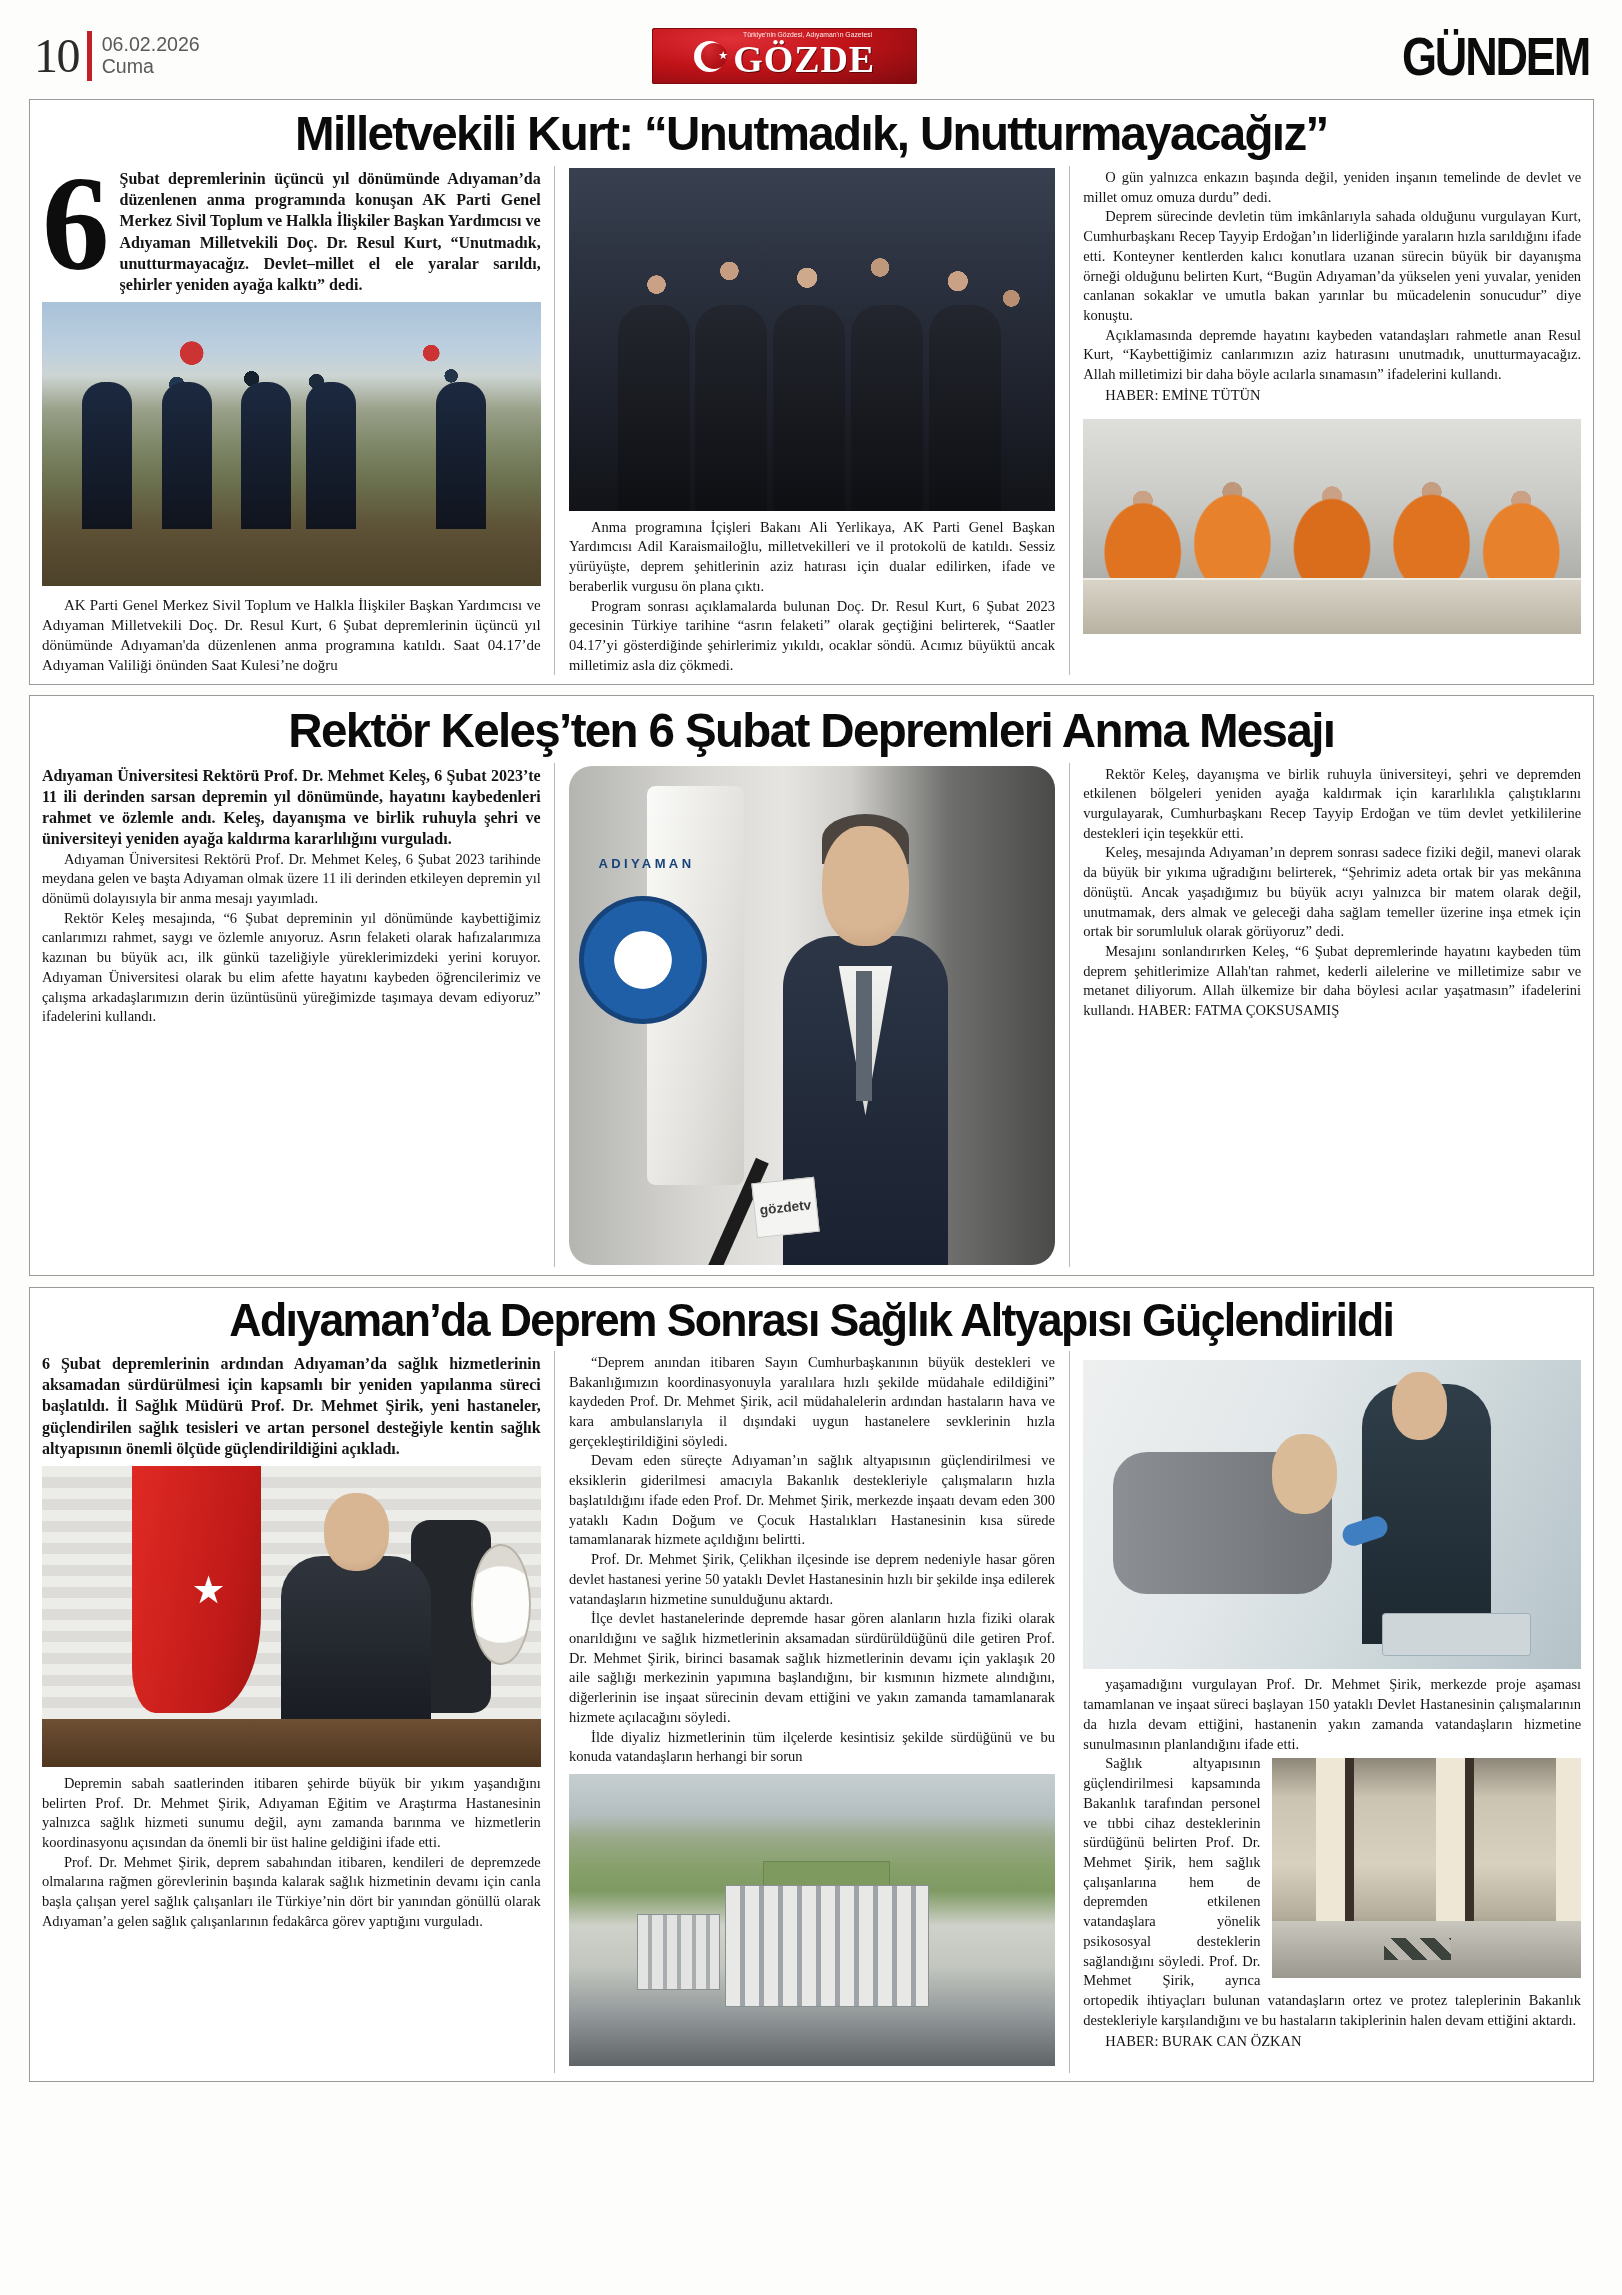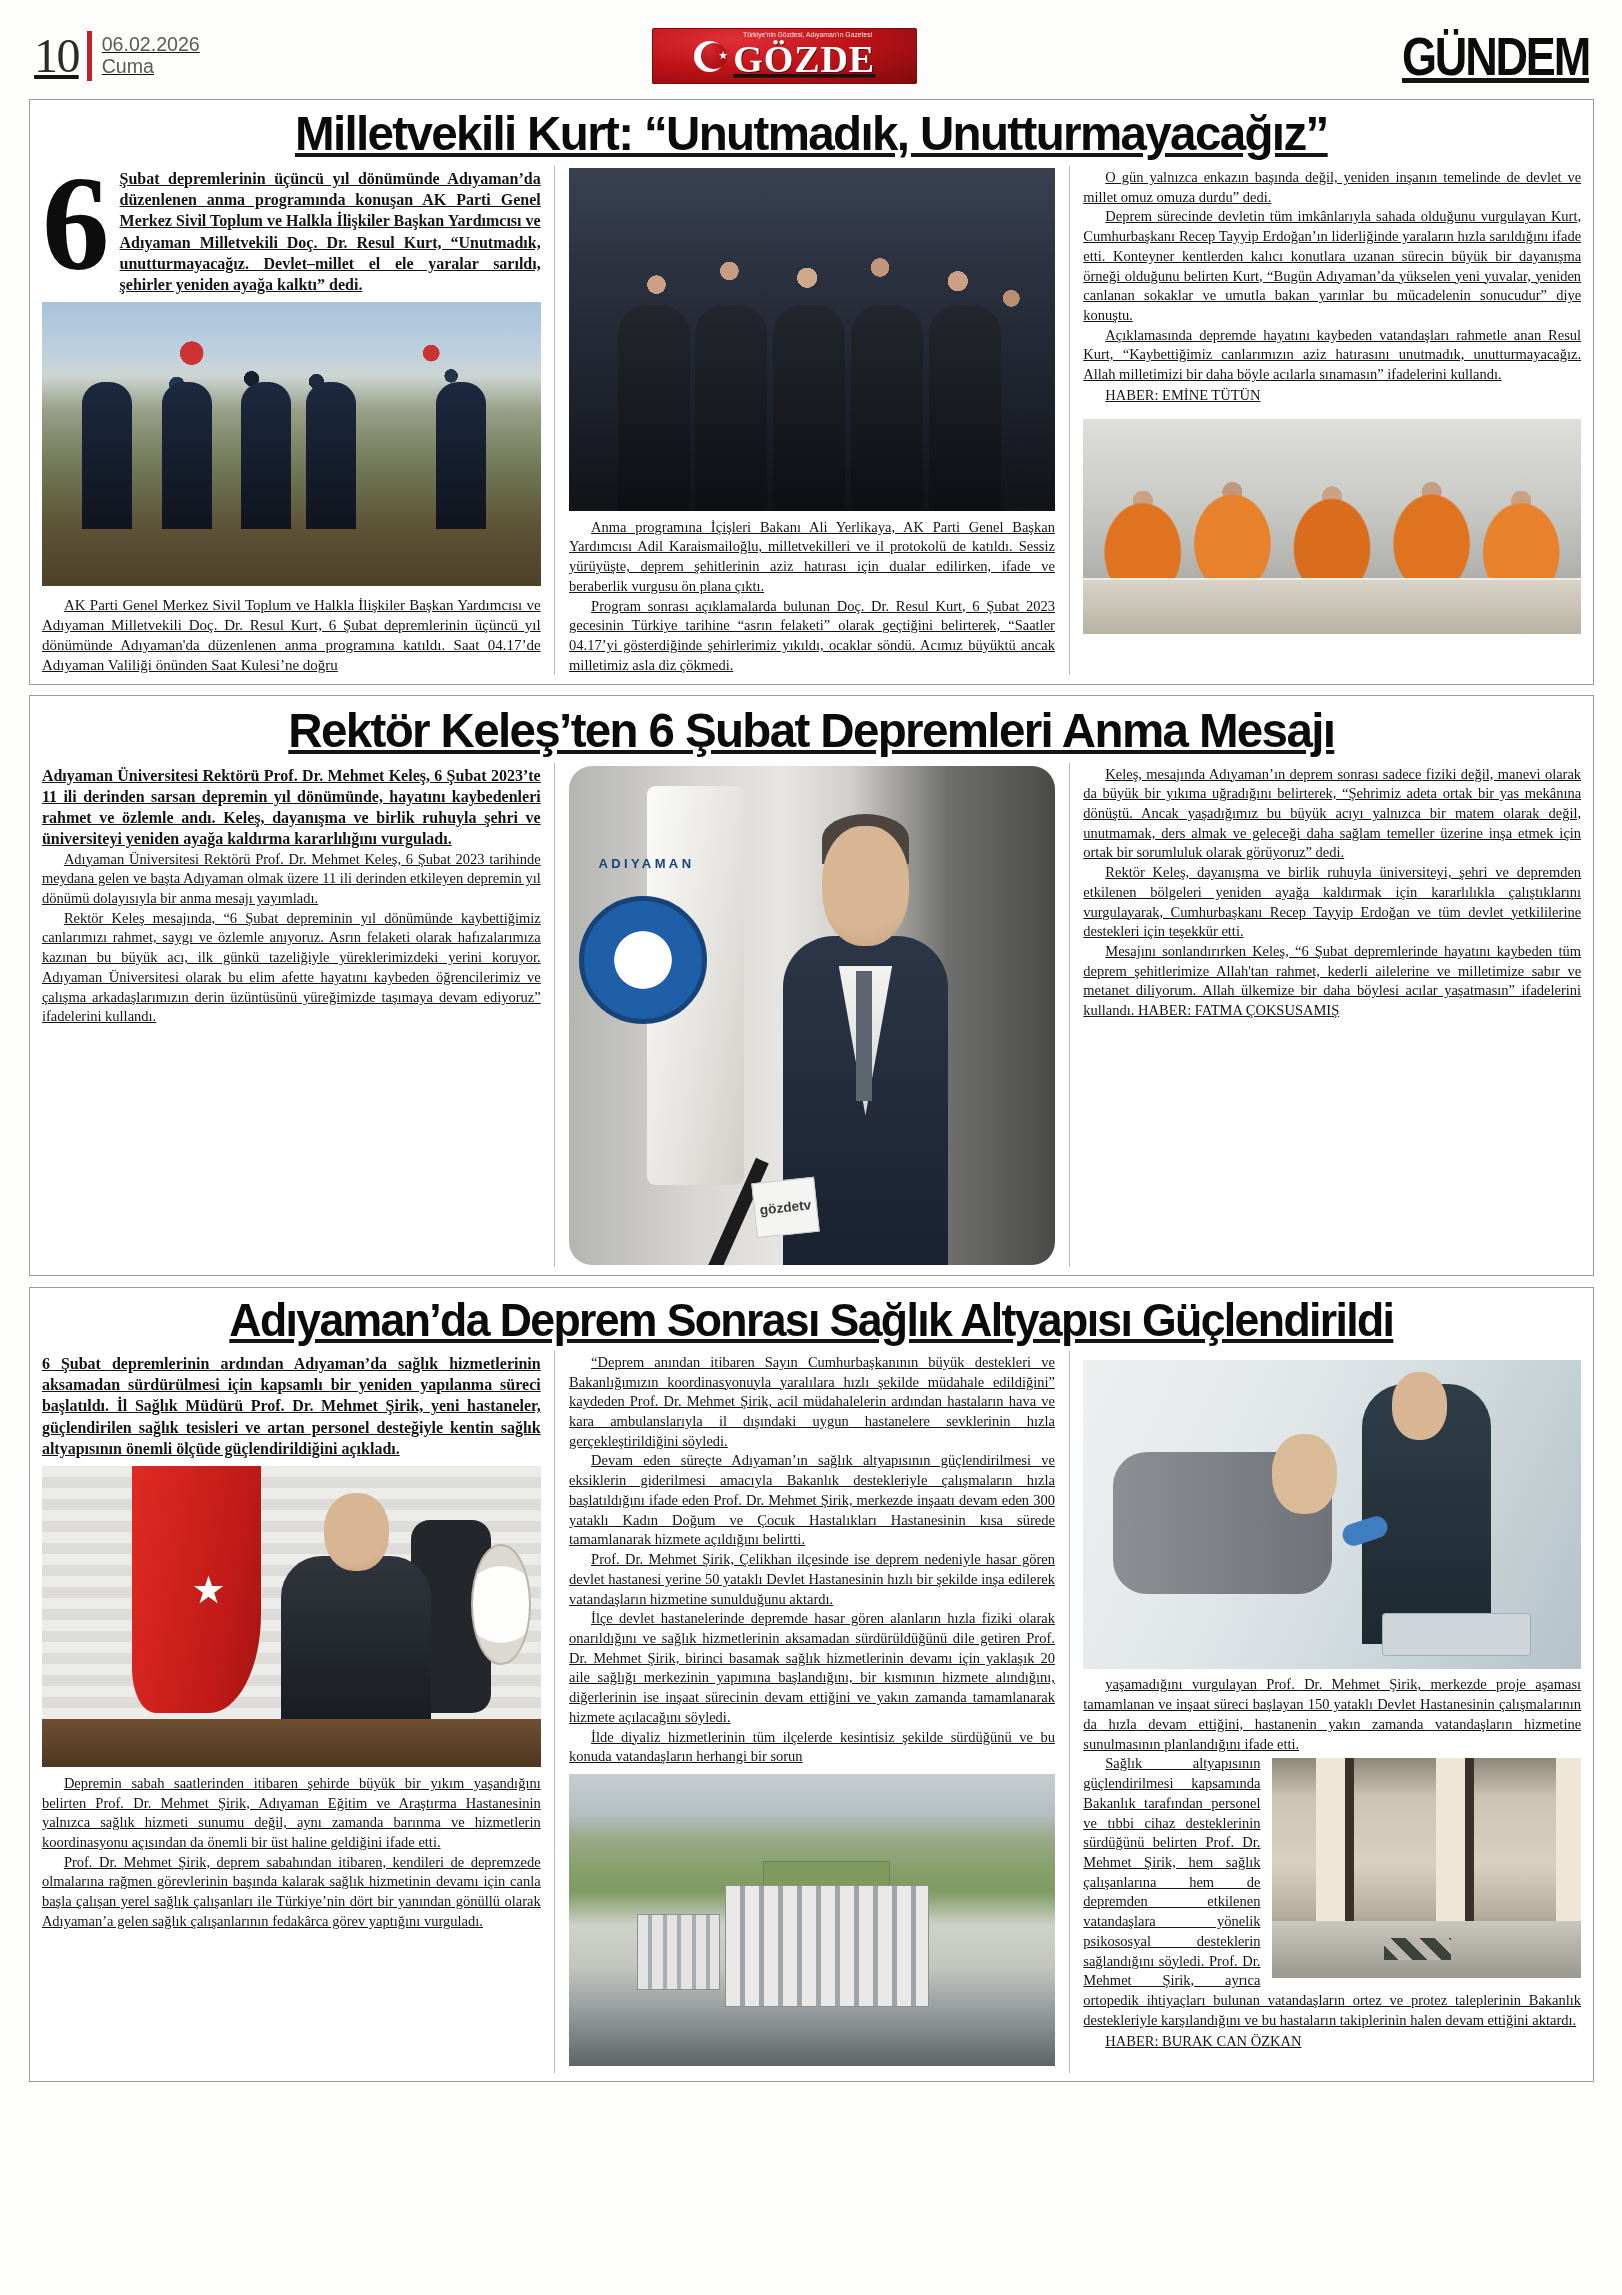--- a/index.html
+++ b/index.html
@@ -2,21 +2,21 @@
 <html style="font-size:13.7px"><head>
 <meta charset="utf-8">
 <style>
   * { box-sizing: border-box; }
   html,body { margin:0; padding:0; }
   body {
     width:1623px; height:2295px; background:#f6f6f4;
     font-family:"Liberation Serif", serif; color:#141414;
     overflow:hidden;
   }
-  .page { width:1623px; height:2295px; background:#fdfdfc; padding:22px 29px 8px;text-decoration:underline; }
+  .page { width:1623px; height:2295px; background:#fdfdfc; padding:22px 29px 8px; }
 
   
   .masthead { display:flex; align-items:center; justify-content:space-between; height:68px; margin-bottom:8.5px; padding:0 5.1px; }
   .m-left { display:flex; align-items:center; }
   .pagenum { font-size:48px; line-height:1; color:#2b2b2b; font-weight:400; letter-spacing:-1.7px; }
   .redbar { width:4.3px; height:50px; background:#c22026; margin:0 10.2px 0 8.5px; }
   .dateblock { font-family:"Liberation Sans", sans-serif; color:#5a5a5a; font-size:19.6px; line-height:1.12; }
   .logo { position:relative; width:265px; height:56px; border-radius:2.6px;
           background: radial-gradient(ellipse at 30% 20%, #e03038 0%, #c01318 45%, #7e0a0e 100%);
           display:flex; align-items:center; justify-content:center; color:#fff; box-shadow:0 0 0 0.9px #7e0a0e inset; }
@@ -217,22 +217,22 @@
           <div class="suit"></div>
           <div class="shirt"></div>
           <div class="tie"></div>
           <div class="hair"></div>
           <div class="head"></div>
           <div class="micstem"></div>
           <div class="mic">gözdetv</div>
         </div>
       </div>
       <div class="col">
+        <p class="p">Rektör Keleş, dayanışma ve birlik ruhuyla üniversiteyi, şehri ve depremden etkilenen bölgeleri yeniden ayağa kaldırmak için kararlılıkla çalıştıklarını vurgulayarak, Cumhurbaşkanı Recep Tayyip Erdoğan ve tüm devlet yetkililerine destekleri için teşekkür etti.</p>
         <p class="p">Keleş, mesajında Adıyaman’ın deprem sonrası sadece fiziki değil, manevi olarak da büyük bir yıkıma uğradığını belirterek, “Şehrimiz adeta ortak bir yas mekânına dönüştü. Ancak yaşadığımız bu büyük acıyı yalnızca bir matem olarak değil, unutmamak, ders almak ve geleceği daha sağlam temeller üzerine inşa etmek için ortak bir sorumluluk olarak görüyoruz” dedi.</p>
-        <p class="p">Rektör Keleş, dayanışma ve birlik ruhuyla üniversiteyi, şehri ve depremden etkilenen bölgeleri yeniden ayağa kaldırmak için kararlılıkla çalıştıklarını vurgulayarak, Cumhurbaşkanı Recep Tayyip Erdoğan ve tüm devlet yetkililerine destekleri için teşekkür etti.</p>
         <p class="p">Mesajını sonlandırırken Keleş, “6 Şubat depremlerinde hayatını kaybeden tüm deprem şehitlerimize Allah'tan rahmet, kederli ailelerine ve milletimize sabır ve metanet diliyorum. Allah ülkemize bir daha böylesi acılar yaşatmasın” ifadelerini kullandı. HABER: FATMA ÇOKSUSAMIŞ</p>
       </div>
     </div>
   </div>
 
   <div class="box" id="a3">
     <div class="hl">Adıyaman’da Deprem Sonrası Sağlık Altyapısı Güçlendirildi</div>
     <div class="cols">
       <div class="col">
         <p class="lede">6 Şubat depremlerinin ardından Adıyaman’da sağlık hizmetlerinin aksamadan sürdürülmesi için kapsamlı bir yeniden yapılanma süreci başlatıldı. İl Sağlık Müdürü Prof. Dr. Mehmet Şirik, yeni hastaneler, güçlendirilen sağlık tesisleri ve artan personel desteğiyle kentin sağlık altyapısının önemli ölçüde güçlendirildiğini açıkladı.</p>

